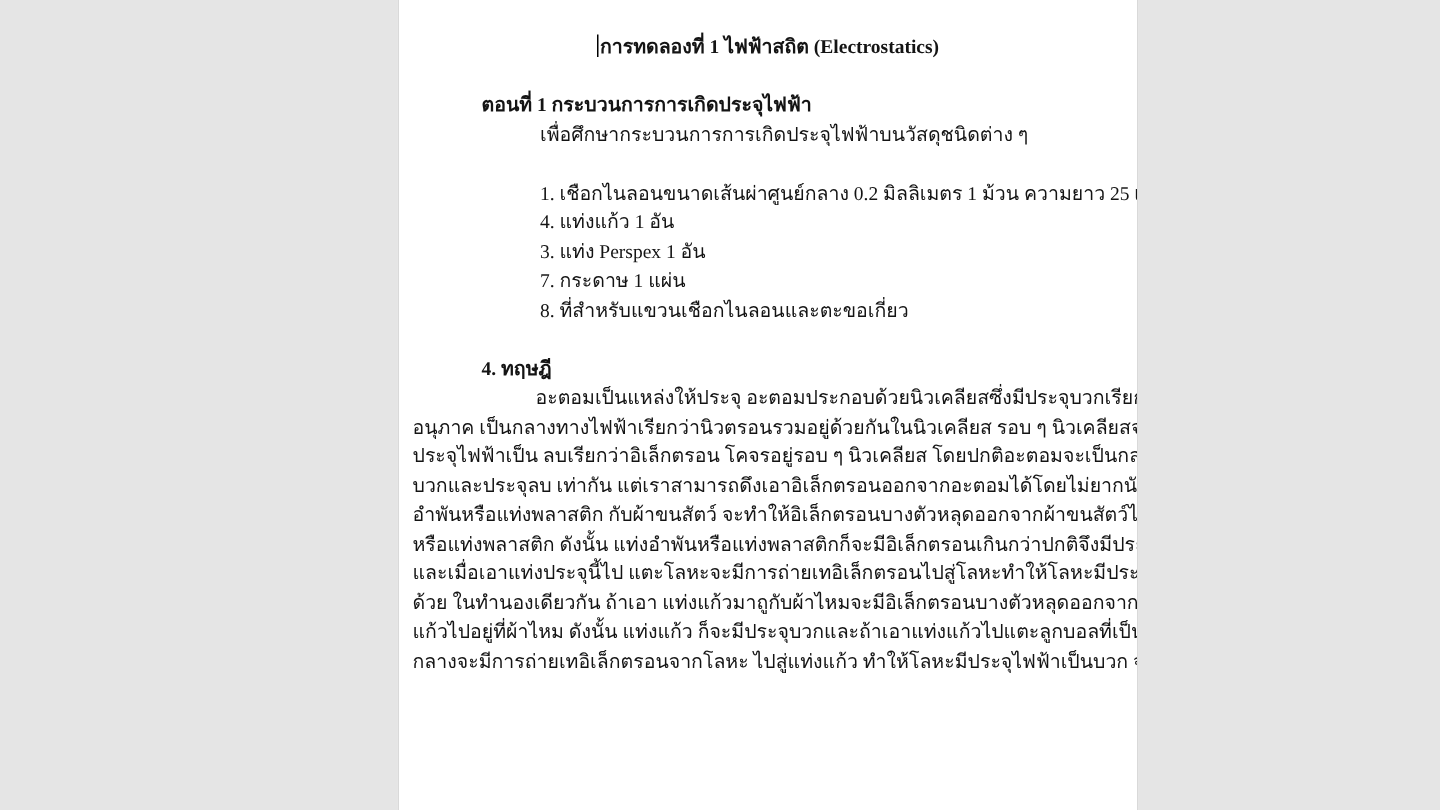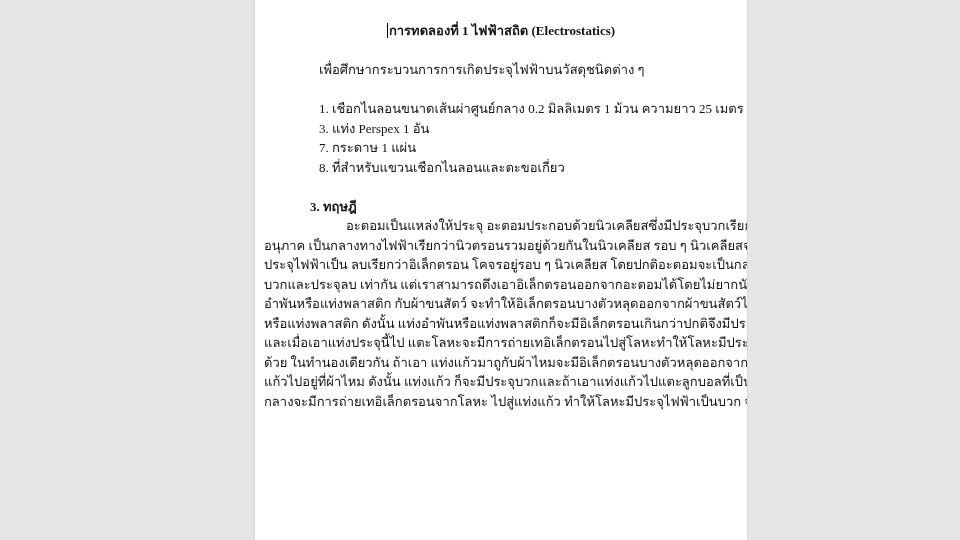--- a/index.html
+++ b/index.html
@@ -11,21 +11,21 @@
     overflow: hidden;
     font-family: "Liberation Serif", serif;
   }
   .canvas {
     position: relative;
     width: 960px;
     height: 540px;
   }
   .page {
     position: absolute;
-    left: 254px;
+    left: 265px;
     top: 0;
     width: 494px;
     height: 540px;
     background: #ffffff;
     border-left: 1px solid #d9d9d9;
     border-right: 1px solid #d9d9d9;
     box-sizing: border-box;
     padding-top: 21px;
     color: #141414;
     font-size: 13px;
@@ -35,21 +35,21 @@
     height: 19.5px;
     line-height: 19.5px;
     white-space: nowrap;
   }
   .spacer {
     height: 19.5px;
   }
   .bold { font-weight: bold; }
   .title-line { text-align: center; }
   .m1 { padding-left: 55px; }   
-  .m2 { padding-left: 64px; }   
+  .m2 { padding-left: 94px; }   
   .para { padding-left: 9px; padding-right: 6px; }     
   .para-first { padding-left: 91px; }                  
   .caret {
     display: inline-block;
     width: 1px;
     height: 15px;
     background: #000000;
     vertical-align: -3px;
     margin-right: 1px;
   }
@@ -59,35 +59,37 @@
 
 <div class="canvas">
   <div class="page">
 
     <div class="line title-line">
       <span class="caret"></span><span class="bold">การทดลองที่ 1 ไฟฟ้าสถิต (Electrostatics)</span>
     </div>
 
     <div class="spacer"></div>
 
+    <div class="line m1 bold">ตอนที่ 1 กระบวนการการเกิดประจุไฟฟ้า</div>
 
 
     <div class="line m2">เพื่อศึกษากระบวนการการเกิดประจุไฟฟ้าบนวัสดุชนิดต่าง ๆ</div>
 
 
     <div class="spacer"></div>
 
     <div class="line m2">1. เชือกไนลอนขนาดเส้นผ่าศูนย์กลาง 0.2 มิลลิเมตร 1 ม้วน ความยาว 25 เมตร</div>
+    <div class="line m2">4. แท่งแก้ว 1 อัน</div>
     <div class="line m2">3. แท่ง Perspex 1 อัน</div>
     <div class="line m2">7. กระดาษ 1 แผ่น</div>
     <div class="line m2">8. ที่สำหรับแขวนเชือกไนลอนและตะขอเกี่ยว</div>
 
     <div class="spacer"></div>
 
-    <div class="line m1 bold">3. ทฤษฎี</div>
+    <div class="line m1 bold">4. ทฤษฎี</div>
 
     <div class="line para para-first">อะตอมเป็นแหล่งให้ประจุ อะตอมประกอบด้วยนิวเคลียสซึ่งมีประจุบวกเรียกว่า โปรตอนและ</div>
     <div class="line para">อนุภาค เป็นกลางทางไฟฟ้าเรียกว่านิวตรอนรวมอยู่ด้วยกันในนิวเคลียส รอบ ๆ นิวเคลียสจะมีอนุภาคที่มี</div>
     <div class="line para">ประจุไฟฟ้าเป็น ลบเรียกว่าอิเล็กตรอน โคจรอยู่รอบ ๆ นิวเคลียส โดยปกติอะตอมจะเป็นกลาง คือ มีประจุ</div>
     <div class="line para">บวกและประจุลบ เท่ากัน แต่เราสามารถดึงเอาอิเล็กตรอนออกจากอะตอมได้โดยไม่ยากนัก เช่น การถูแท่ง</div>
     <div class="line para">อำพันหรือแท่งพลาสติก กับผ้าขนสัตว์ จะทำให้อิเล็กตรอนบางตัวหลุดออกจากผ้าขนสัตว์ไปอยู่ที่แท่งอำพัน</div>
     <div class="line para">หรือแท่งพลาสติก ดังนั้น แท่งอำพันหรือแท่งพลาสติกก็จะมีอิเล็กตรอนเกินกว่าปกติจึงมีประจุไฟฟ้าเป็นลบ</div>
     <div class="line para">และเมื่อเอาแท่งประจุนี้ไป แตะโลหะจะมีการถ่ายเทอิเล็กตรอนไปสู่โลหะทำให้โลหะมีประจุไฟฟ้าเป็นลบ</div>
     <div class="line para">ด้วย ในทำนองเดียวกัน ถ้าเอา แท่งแก้วมาถูกับผ้าไหมจะมีอิเล็กตรอนบางตัวหลุดออกจากอะตอมของแท่ง</div>
     <div class="line para">แก้วไปอยู่ที่ผ้าไหม ดังนั้น แท่งแก้ว ก็จะมีประจุบวกและถ้าเอาแท่งแก้วไปแตะลูกบอลที่เป็นโลหะซึ่งเป็น</div>

